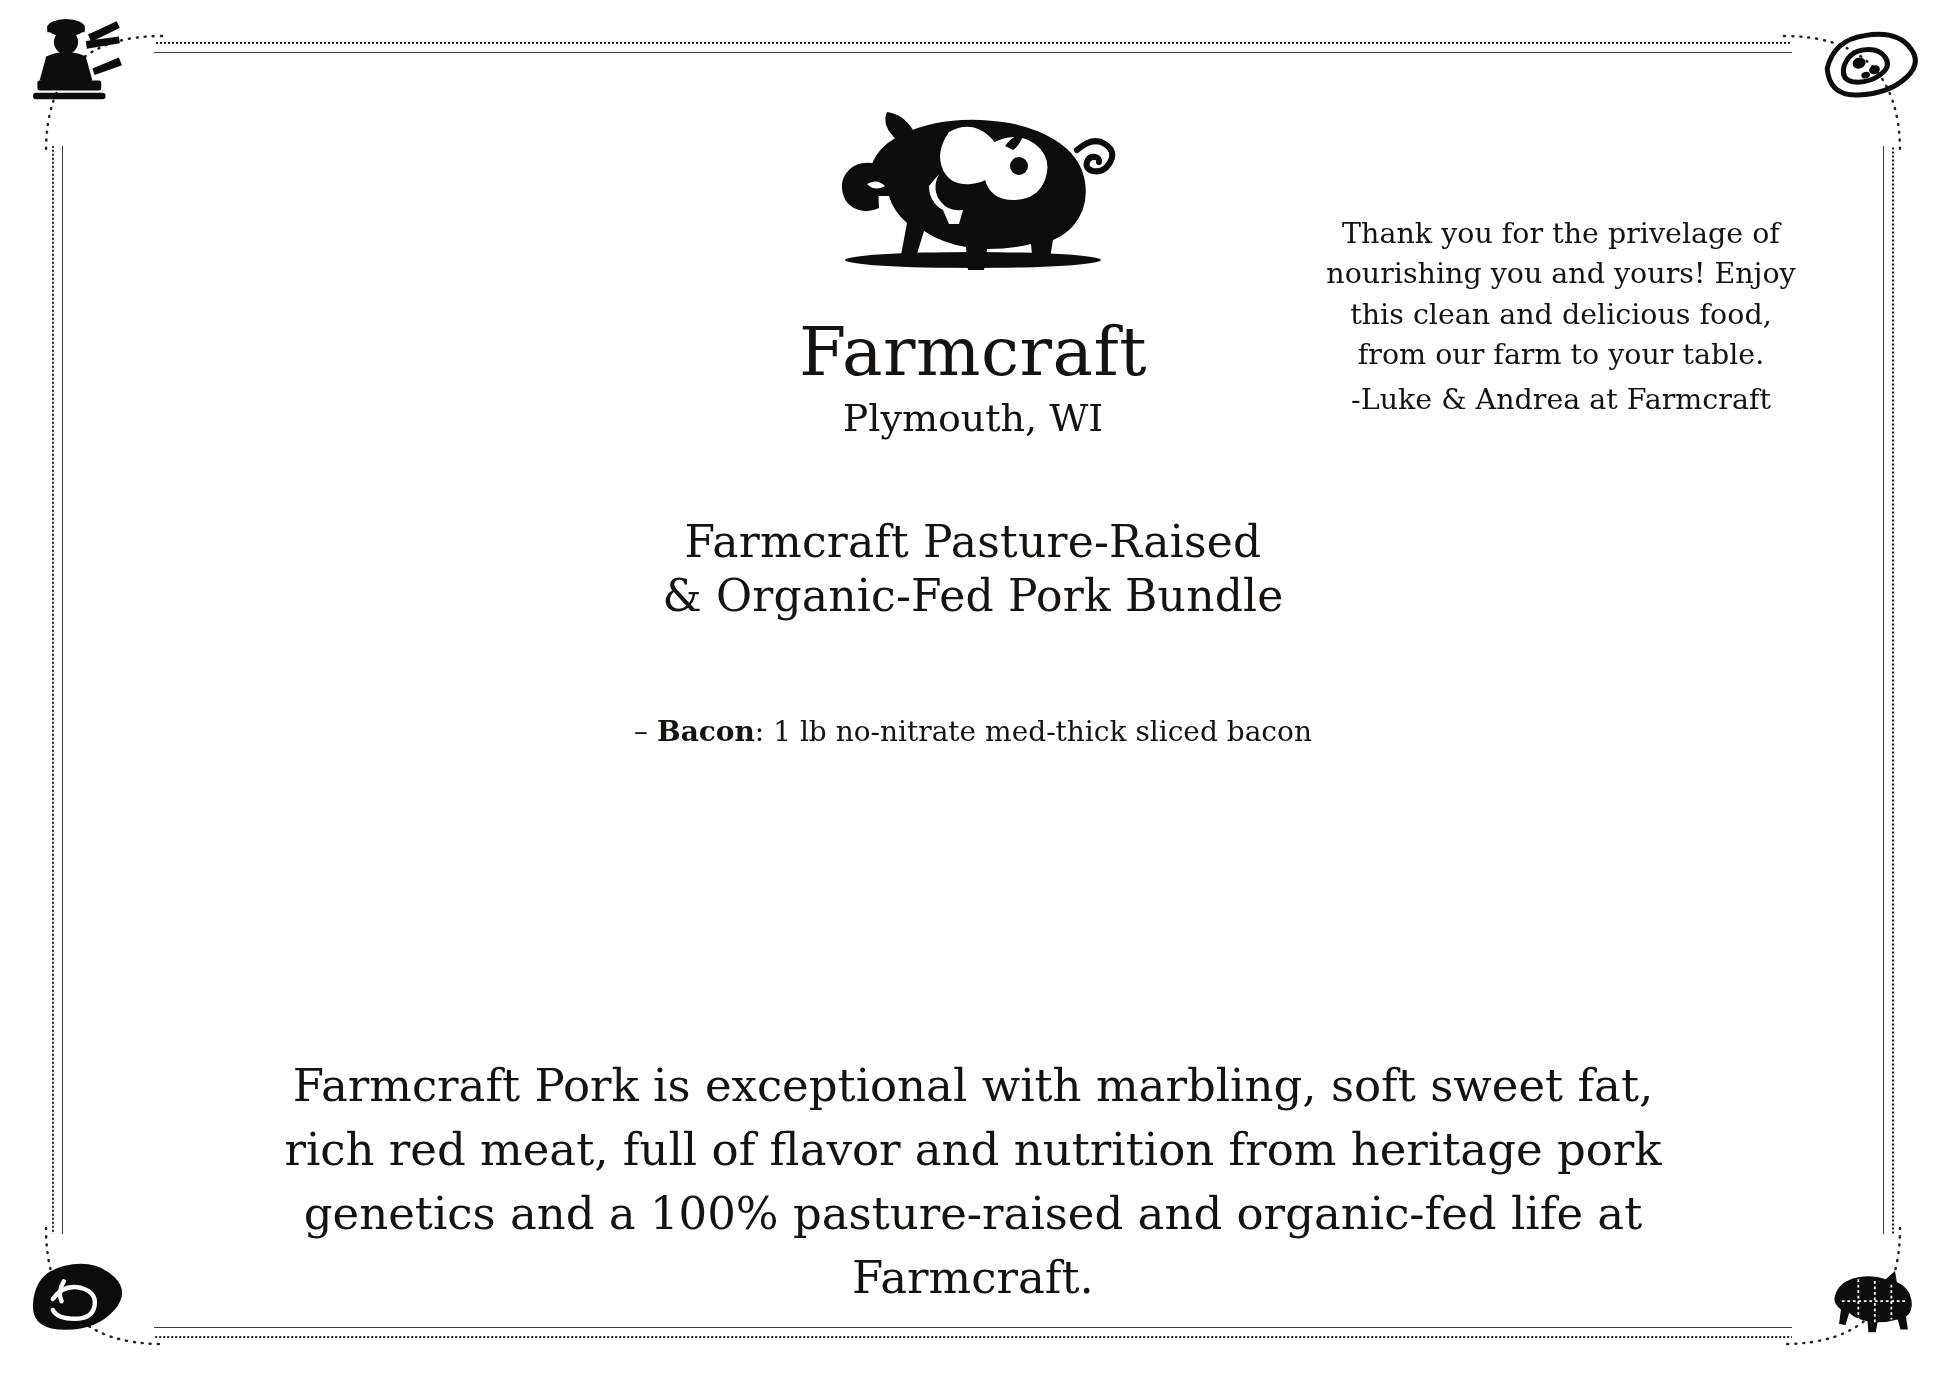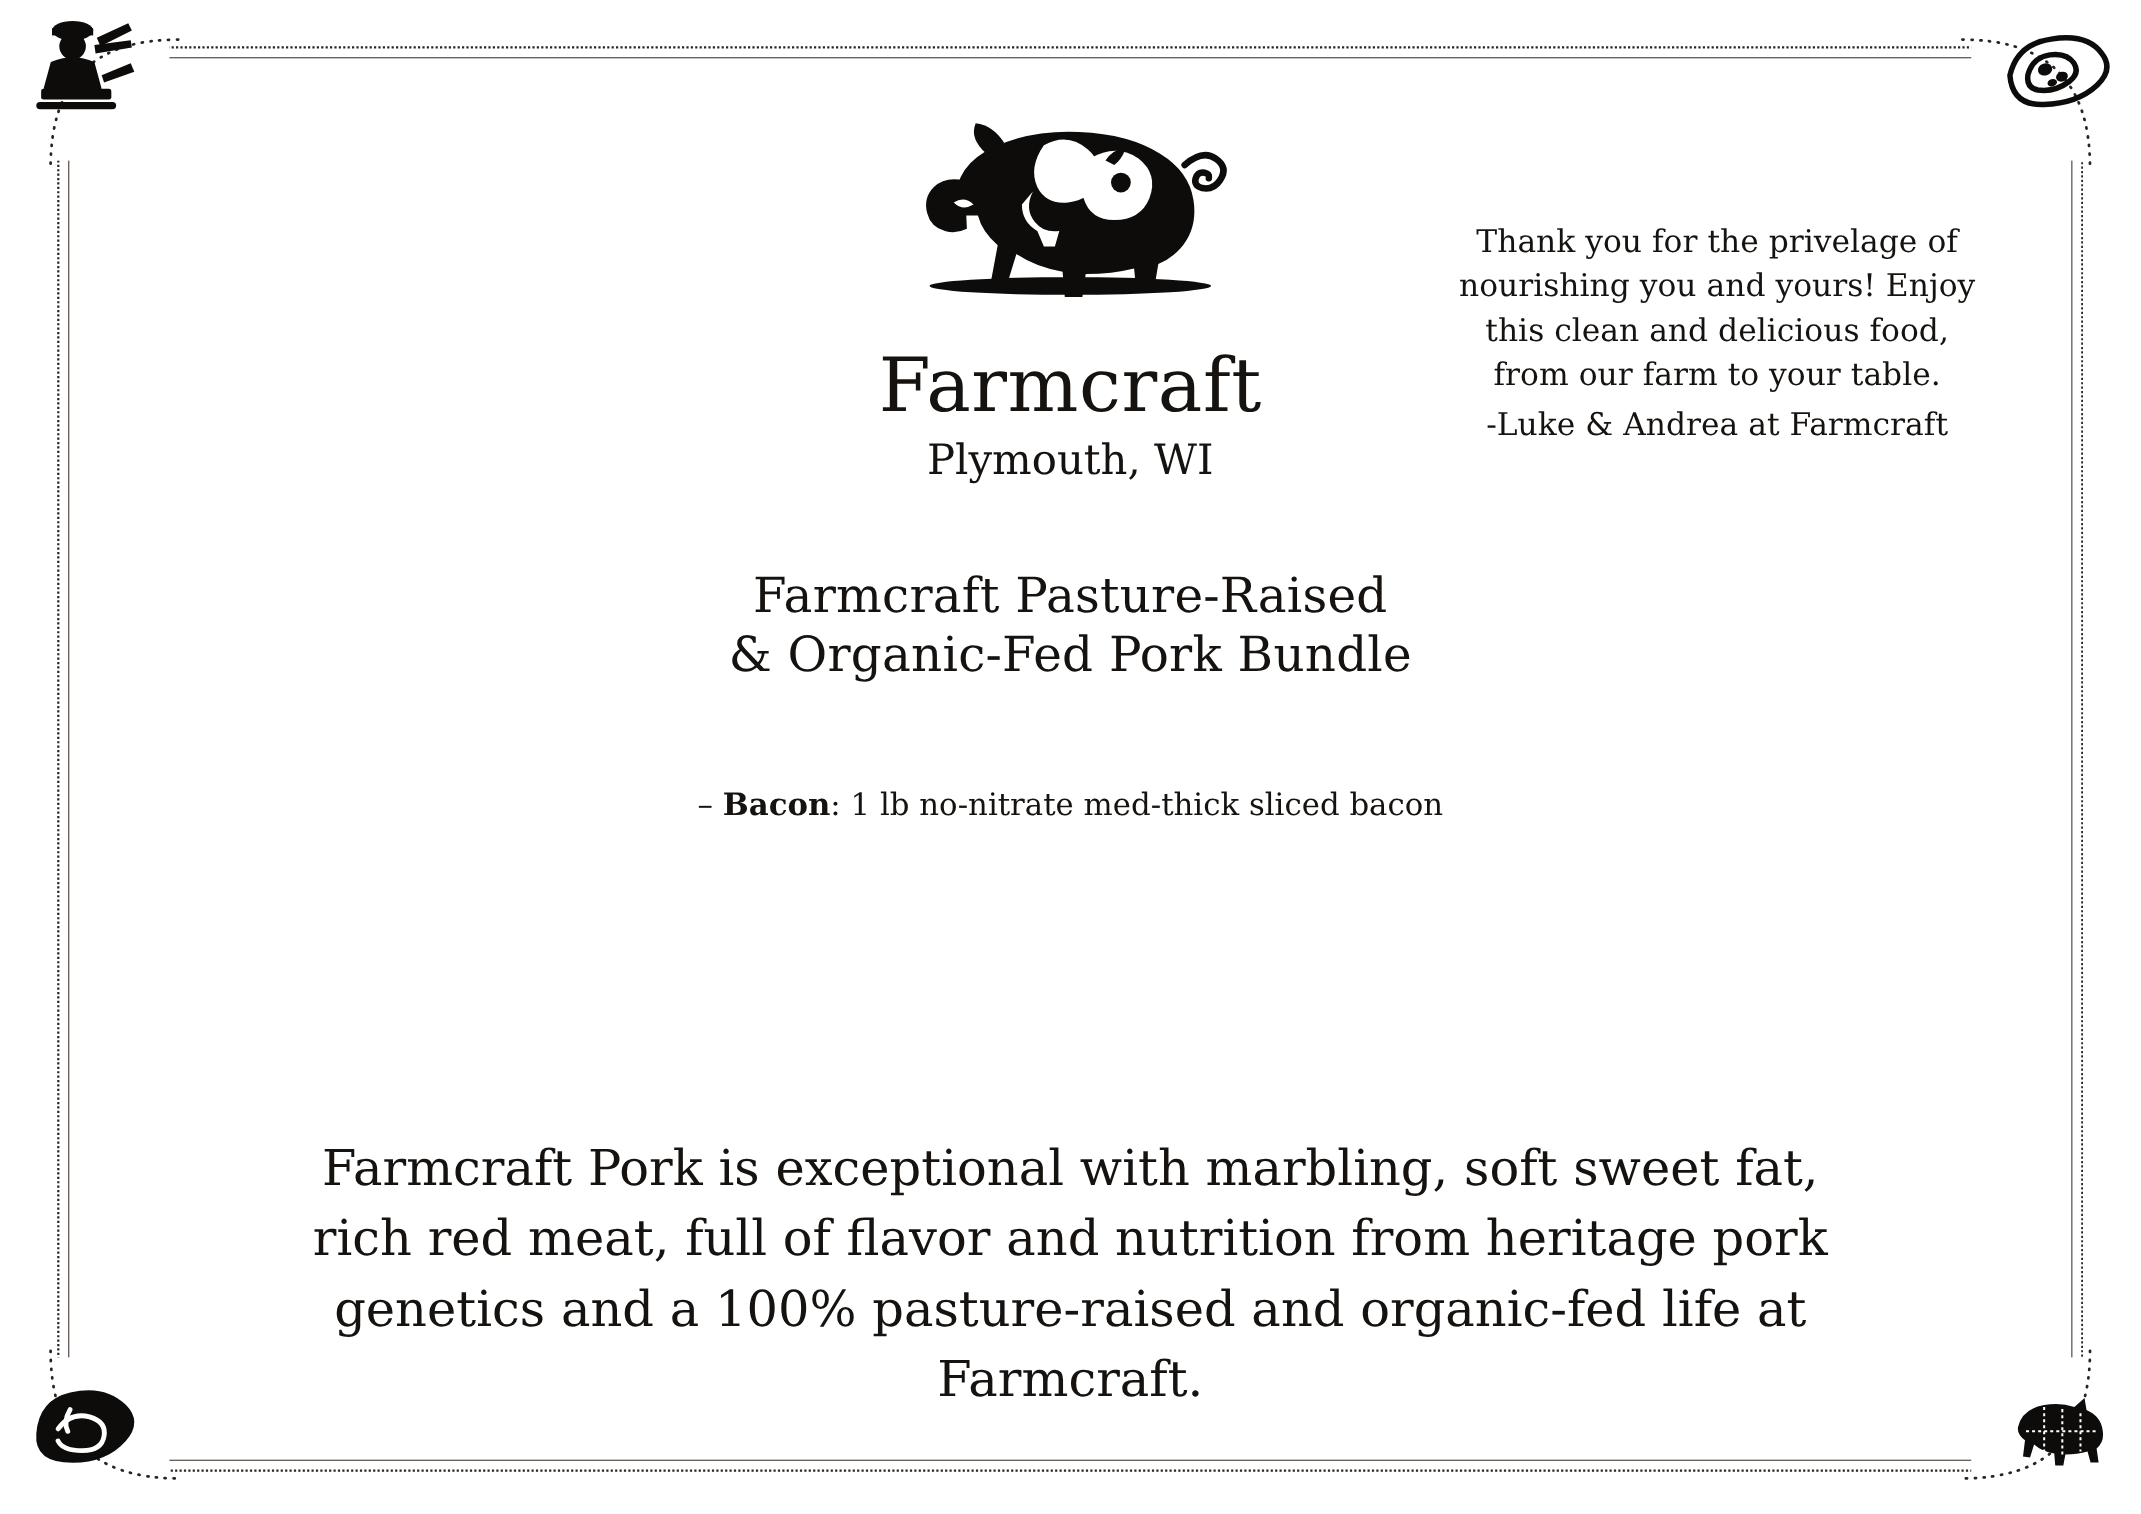--- a/index.html
+++ b/index.html
@@ -96,21 +96,21 @@
   }
   .brand-city {
     font-size: 38px;
     line-height: 1.1;
     margin-top: 12px;
   }
 
   .thankyou {
     position: absolute;
     right: 150px;
-    top: 200px;
+    top: 214px;
     width: 470px;
     text-align: center;
     font-size: 28.5px;
     line-height: 1.42;
   }
   .thankyou .signature { display: block; margin-top: 4px; text-align: center; }
 
   .bundle-title {
     position: absolute;
     left: 50%;
@@ -133,21 +133,21 @@
     font-size: 28px;
     line-height: 1.40;
   }
   .items .item { display: block; margin: 0; }
   .items b { font-weight: 700; }
 
   .closing {
     position: absolute;
     left: 50%;
     transform: translateX(-50%);
-    top: 1030px;
+    top: 1054px;
     width: 1450px;
     text-align: center;
     font-size: 45px;
     line-height: 1.42;
   }
 </style>
 </head>
 <body>
 
 <div class="frame-outer"></div>

